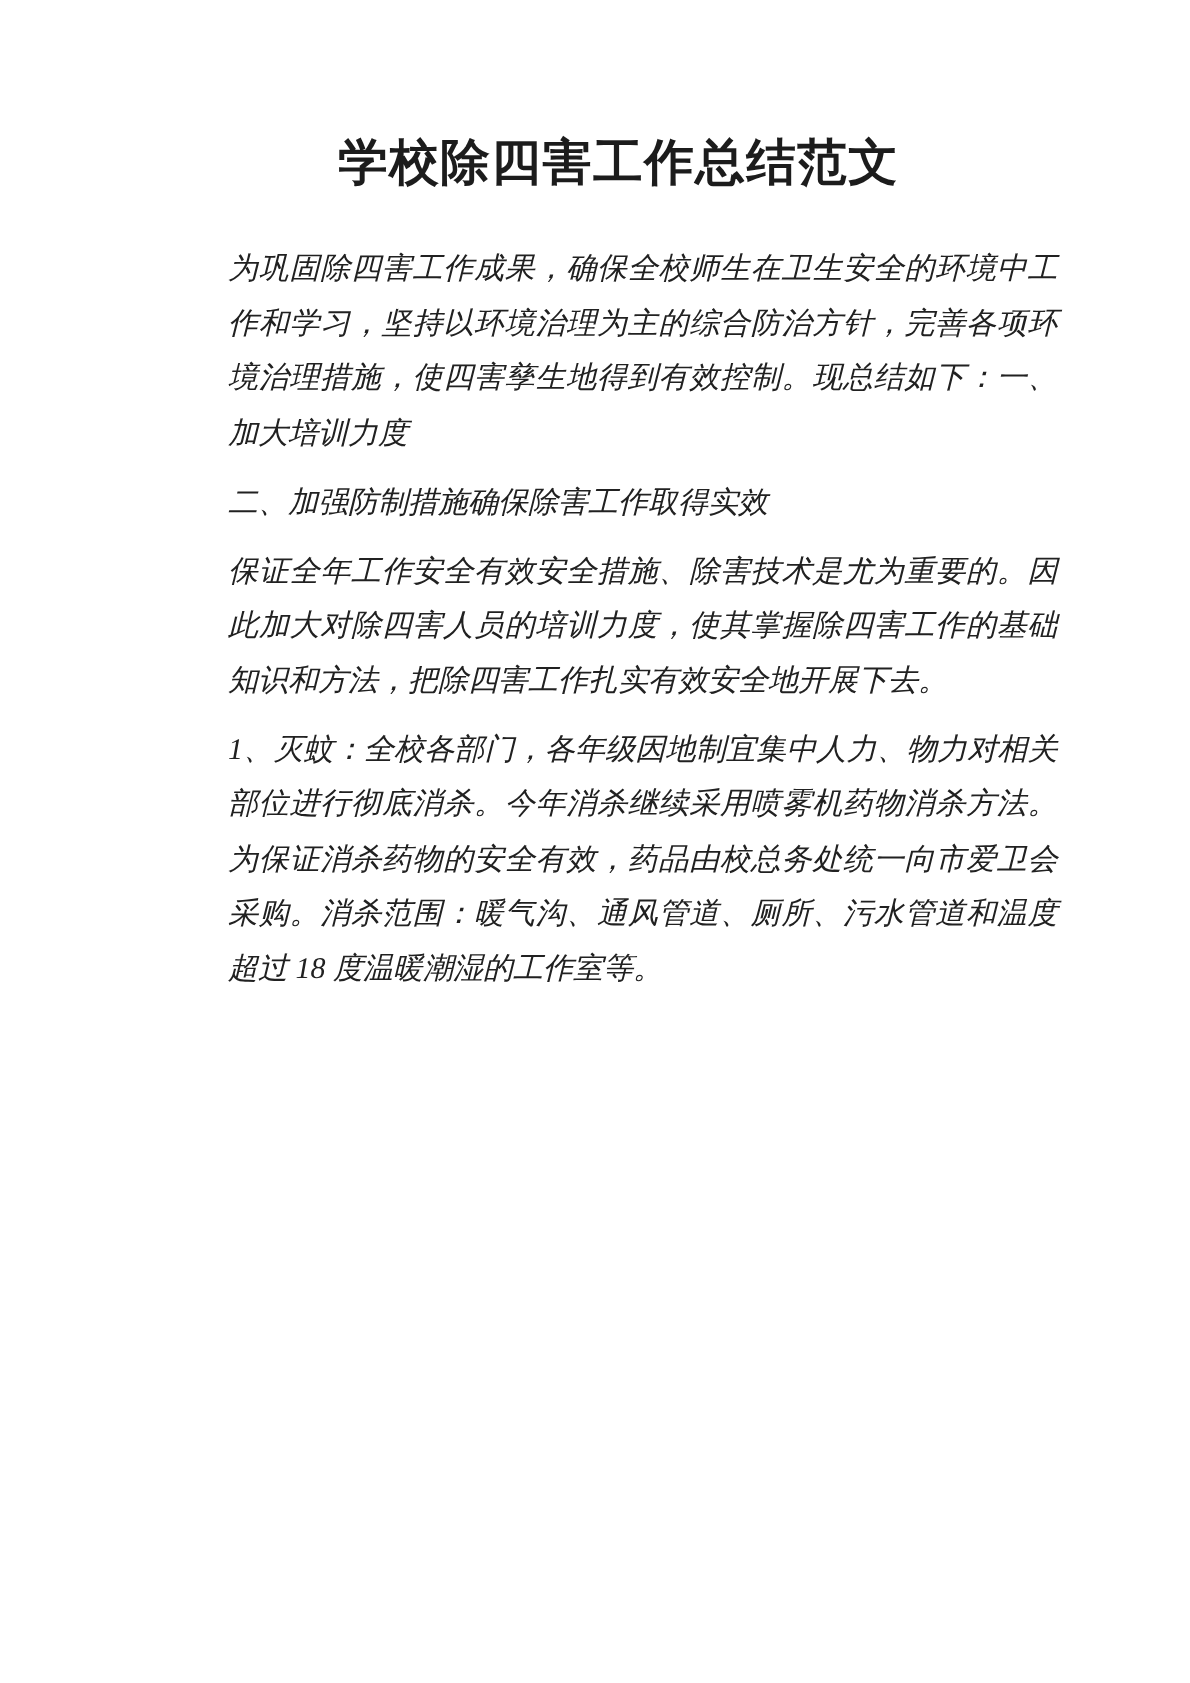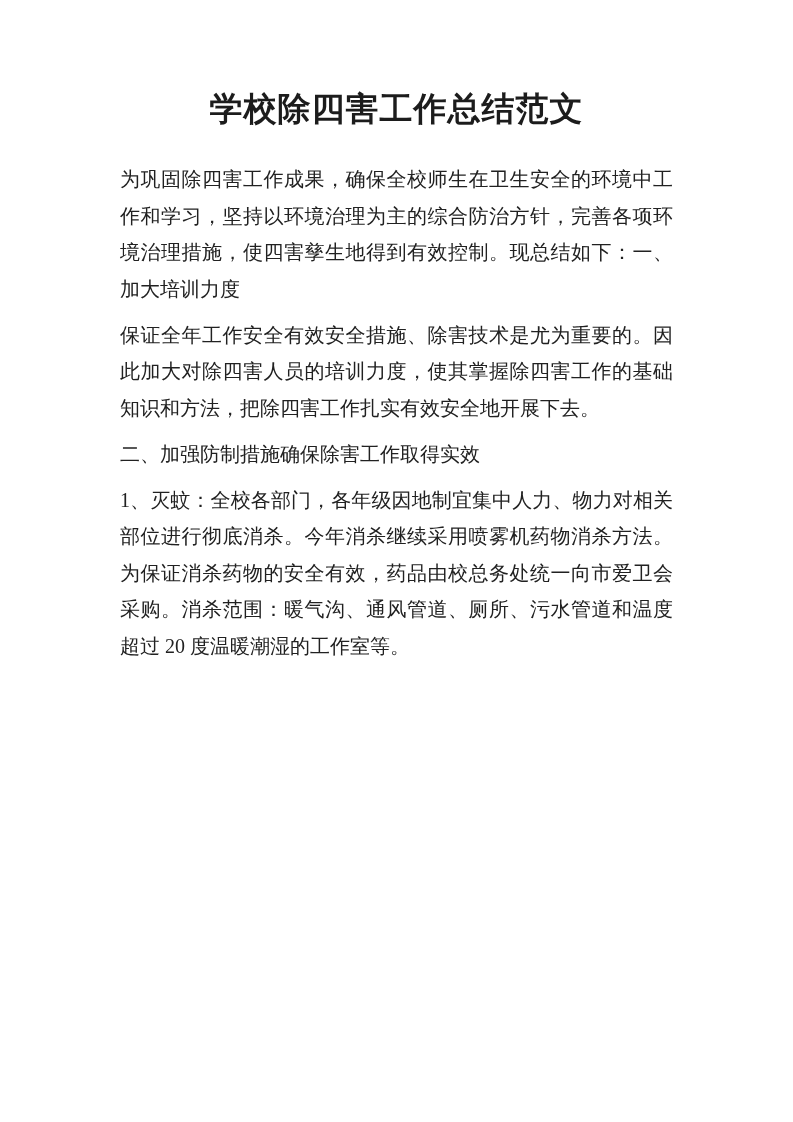--- a/index.html
+++ b/index.html
@@ -10,36 +10,38 @@
 
   .page {
     position: relative;
     width: 793px;
     height: 1122px;
     margin: 0 auto;
     background: #ffffff;
     overflow: hidden;
     font-family: "Liberation Serif", "DejaVu Serif", serif;
     color: #212121;
+    padding-left: 32px;
   }
 
   .doc-title {
     margin: 86px auto 0 auto;
     width: 553px;
     font-size: 33px;
     line-height: 46px;
     font-weight: bold;
     text-align: center;
     letter-spacing: 1px;
     color: #1c1c1c;
   }
 
   .doc-body {
     margin: 29px 120px 0 120px;
     width: 553px;
+    font-style: italic;
   }
 
   .doc-body p {
     font-size: 20px;
     line-height: 36.5px;
     margin: 0 0 9.5px 0;
     text-align: justify;
     text-justify: inter-ideograph;
     word-break: break-all;
     color: #212121;
@@ -48,21 +50,21 @@
 </head>
 <body>
 
 <div class="page">
 
   <h1 class="doc-title">学校除四害工作总结范文</h1>
 
   <div class="doc-body">
     <p>为巩固除四害工作成果，确保全校师生在卫生安全的环境中工作和学习，坚持以环境治理为主的综合防治方针，完善各项环境治理措施，使四害孳生地得到有效控制。现总结如下：一、加大培训力度</p>
 
+    <p>二、加强防制措施确保除害工作取得实效</p>
+
     <p>保证全年工作安全有效安全措施、除害技术是尤为重要的。因此加大对除四害人员的培训力度，使其掌握除四害工作的基础知识和方法，把除四害工作扎实有效安全地开展下去。</p>
 
-    <p>二、加强防制措施确保除害工作取得实效</p>
-
-    <p>1、灭蚊：全校各部门，各年级因地制宜集中人力、物力对相关部位进行彻底消杀。今年消杀继续采用喷雾机药物消杀方法。为保证消杀药物的安全有效，药品由校总务处统一向市爱卫会采购。消杀范围：暖气沟、通风管道、厕所、污水管道和温度超过 20 度温暖潮湿的工作室等。</p>
+    <p>1、灭蚊：全校各部门，各年级因地制宜集中人力、物力对相关部位进行彻底消杀。今年消杀继续采用喷雾机药物消杀方法。为保证消杀药物的安全有效，药品由校总务处统一向市爱卫会采购。消杀范围：暖气沟、通风管道、厕所、污水管道和温度超过 18 度温暖潮湿的工作室等。</p>
 
   </div>
 
 </div>
 
 </body></html>

